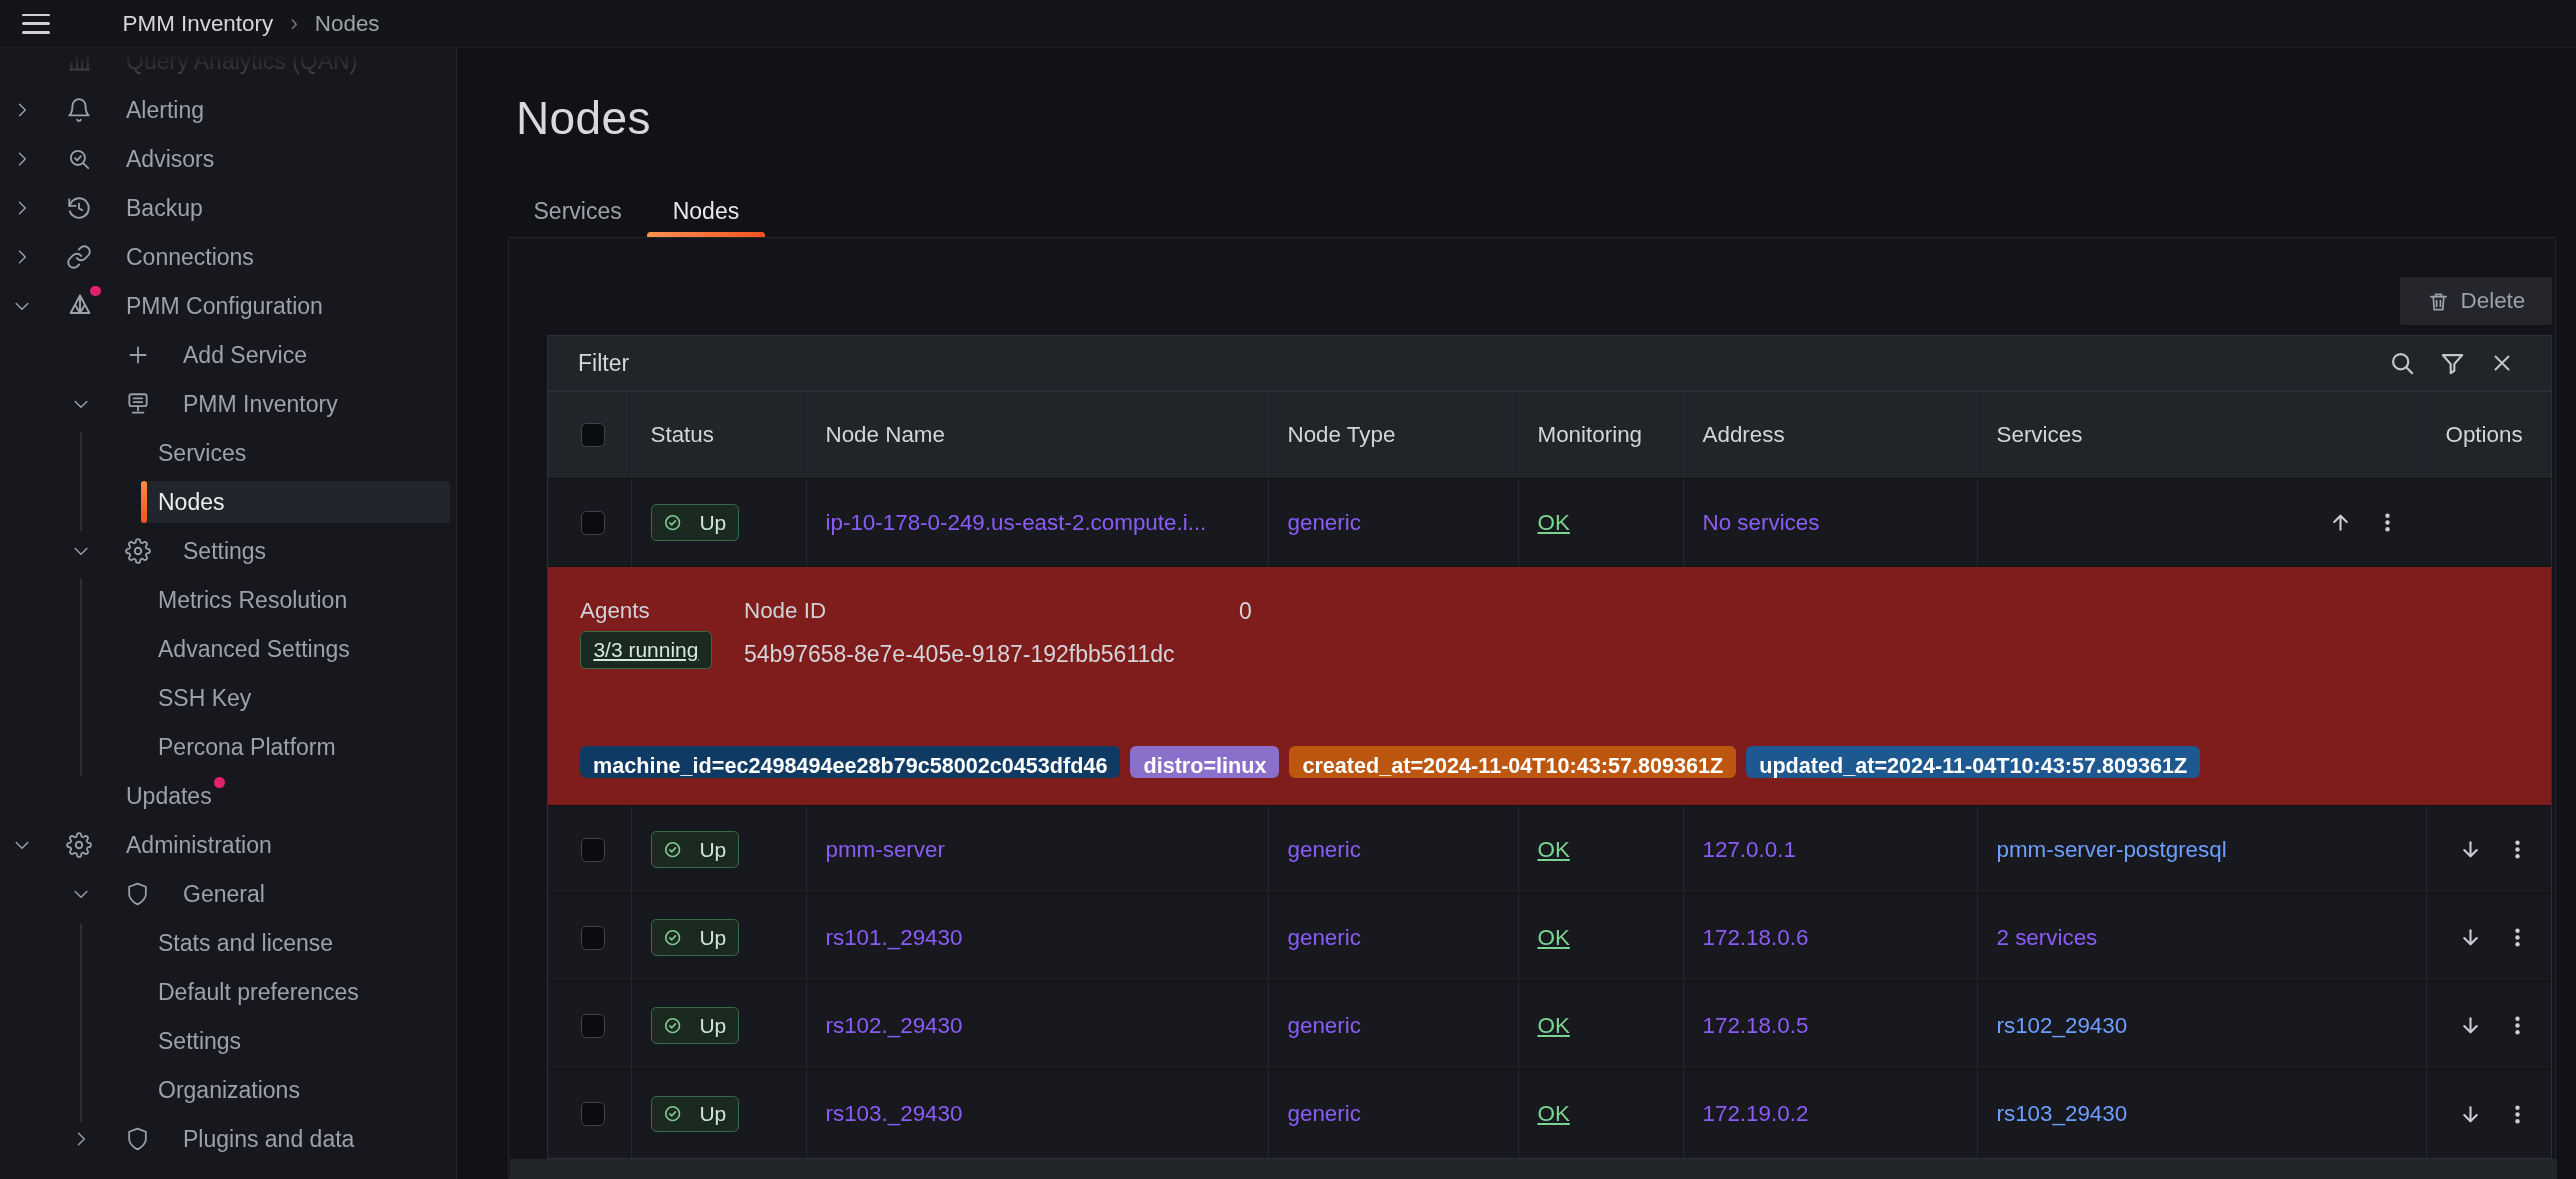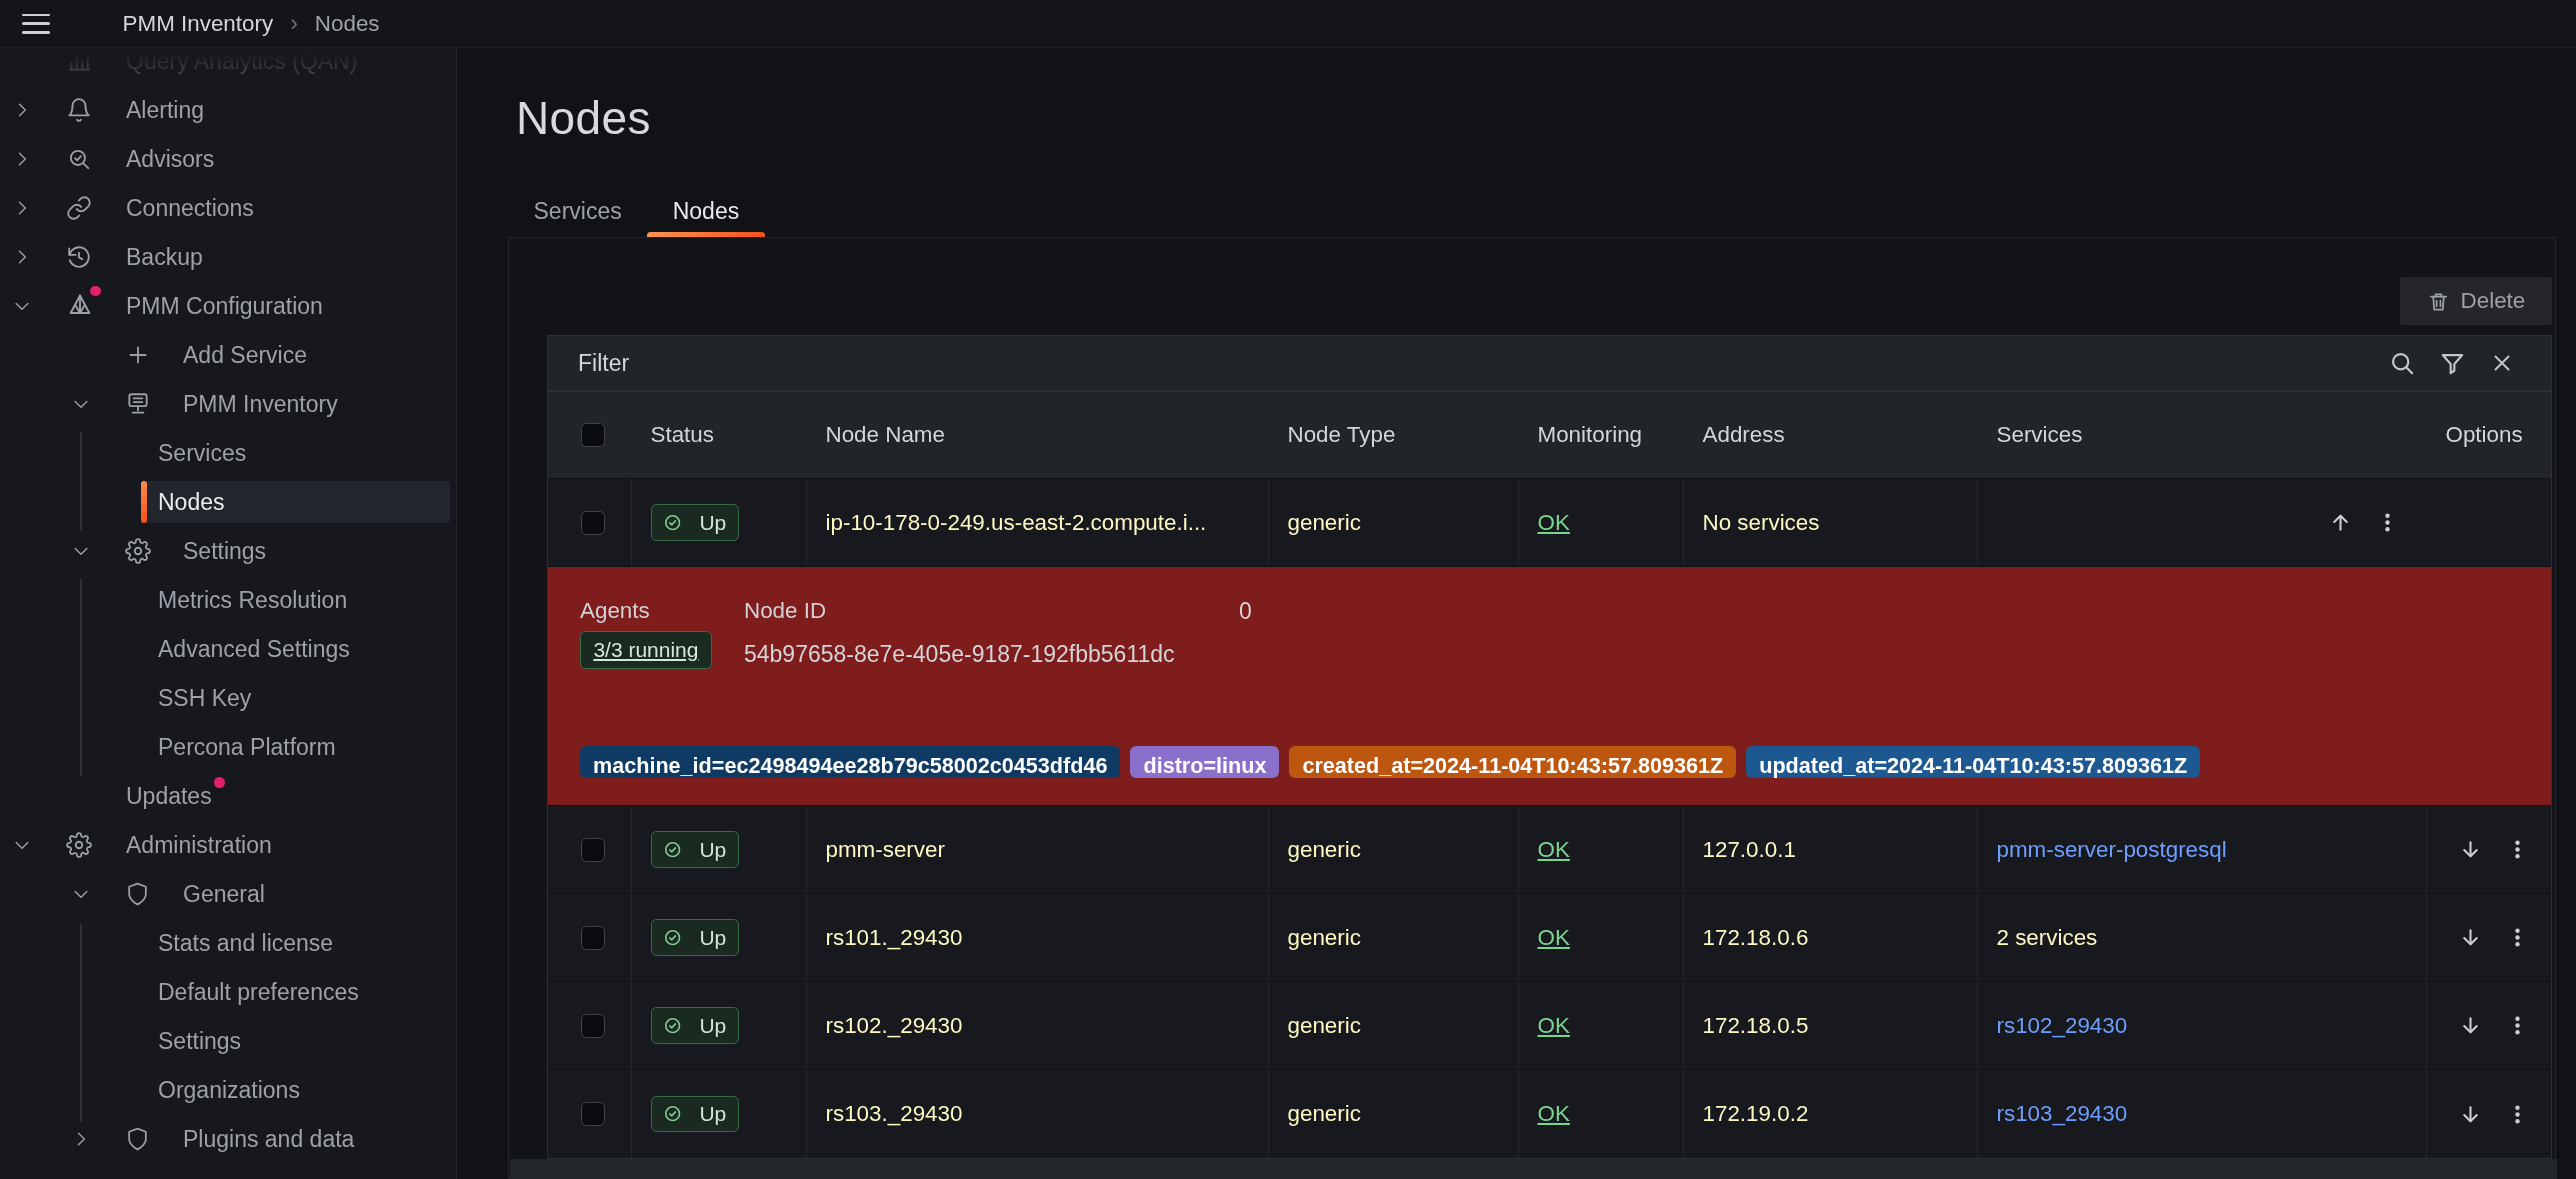--- a/index.html
+++ b/index.html
@@ -72,21 +72,21 @@
   .tbl { position:absolute; left:38px; top:153px; width:2005px; border:0.8px solid #2c2f36; }
   .trow { display:grid; grid-template-columns:78px 175px 462px 250px 165px 294px 449px 130px;padding-left:6px; }
   .thead { height:87px; background:#212429; border-bottom:1.5px solid #0f1115; }
   .thead .cell { font-size:22.4px; font-weight:500; color:#d4d5d9; }
   .tdata { height:88px; background:#17191e; border-bottom:1.5px solid #0f1115; }
   .cell { display:flex; align-items:center; padding-left:18.5px; border-right:0.8px solid #25282e;
     overflow:hidden; white-space:nowrap; }
   .cell:last-child { border-right:none; }
   .cell.cb-cell { justify-content:center; padding-left:0; }
   .cell.opt-cell { justify-content:flex-end; padding-right:28px; gap:23px; }
-  .txt { font-size:22.4px; color:#fef9c3; }
+  .txt { font-size:22.4px; color:#8b5cf6; }
   .cbx { width:24px; height:24px; border-radius:5.4px; background:#0b0c10; border:1.5px solid #40444b; cursor:pointer; }
   .up-badge { display:inline-flex; align-items:center; gap:17px; padding:5.4px 11.6px;
     border:1.5px solid #3a6b49; border-radius:5.4px; background:#1b2a20; }
   .up-badge .up-txt { font-size:21px; color:#cfe8d6; }
   .ok-link { font-size:22.4px; color:#7bd48f; text-decoration:underline; cursor:pointer; }
   .svc-link { font-size:22.4px; color:#6e9fff; cursor:pointer; }
   .oicon svg { stroke:#ccced4; fill:none; stroke-width:2; stroke-linecap:round; stroke-linejoin:round; }
   .oicon { cursor:pointer; }
   .kebab svg { fill:#ccced4; stroke:none; }
 
@@ -163,40 +163,40 @@
     <span class="nlabel">Advisors</span>
   </div>
   <div class="nav-row l1">
     <span class="chev">
       <svg class="svgi" width="20" height="20" viewBox="0 0 24 24">
           <polyline points="9 5 16 12 9 19"></polyline>
         </svg>
       </span>
     <span class="nicon">
       <svg class="svgi" width="26" height="26" viewBox="0 0 24 24">
-          <path d="M10 13a5 5 0 0 0 7.54.54l3-3a5 5 0 0 0-7.07-7.07l-1.72 1.71"></path>
-          <path d="M14 11a5 5 0 0 0-7.54-.54l-3 3a5 5 0 0 0 7.07 7.07l1.71-1.71"></path>
-        </svg>
-      </span>
-    <span class="nlabel">Connections</span>
-  </div>
-  <div class="nav-row l1">
-    <span class="chev">
-      <svg class="svgi" width="20" height="20" viewBox="0 0 24 24">
-          <polyline points="9 5 16 12 9 19"></polyline>
-        </svg>
-      </span>
-    <span class="nicon">
-      <svg class="svgi" width="26" height="26" viewBox="0 0 24 24">
           <polyline points="3 4 3 10 9 10"></polyline>
           <path d="M3.51 15a9 9 0 1 0 2.13-9.36L3 10"></path>
           <polyline points="12 8 12 12.5 15 14"></polyline>
         </svg>
       </span>
     <span class="nlabel">Backup</span>
+  </div>
+  <div class="nav-row l1">
+    <span class="chev">
+      <svg class="svgi" width="20" height="20" viewBox="0 0 24 24">
+          <polyline points="9 5 16 12 9 19"></polyline>
+        </svg>
+      </span>
+    <span class="nicon">
+      <svg class="svgi" width="26" height="26" viewBox="0 0 24 24">
+          <path d="M10 13a5 5 0 0 0 7.54.54l3-3a5 5 0 0 0-7.07-7.07l-1.72 1.71"></path>
+          <path d="M14 11a5 5 0 0 0-7.54-.54l-3 3a5 5 0 0 0 7.07 7.07l1.71-1.71"></path>
+        </svg>
+      </span>
+    <span class="nlabel">Connections</span>
   </div>
   <div class="nav-row l1">
     <span class="chev">
       <svg class="svgi" width="20" height="20" viewBox="0 0 24 24">
           <polyline points="5 9 12 16 19 9"></polyline>
         </svg>
       </span>
     <span class="nicon">
       <svg class="svgi" width="28" height="28" viewBox="0 0 24 24">
           <path d="M12 3 20 18H4Z"></path>

